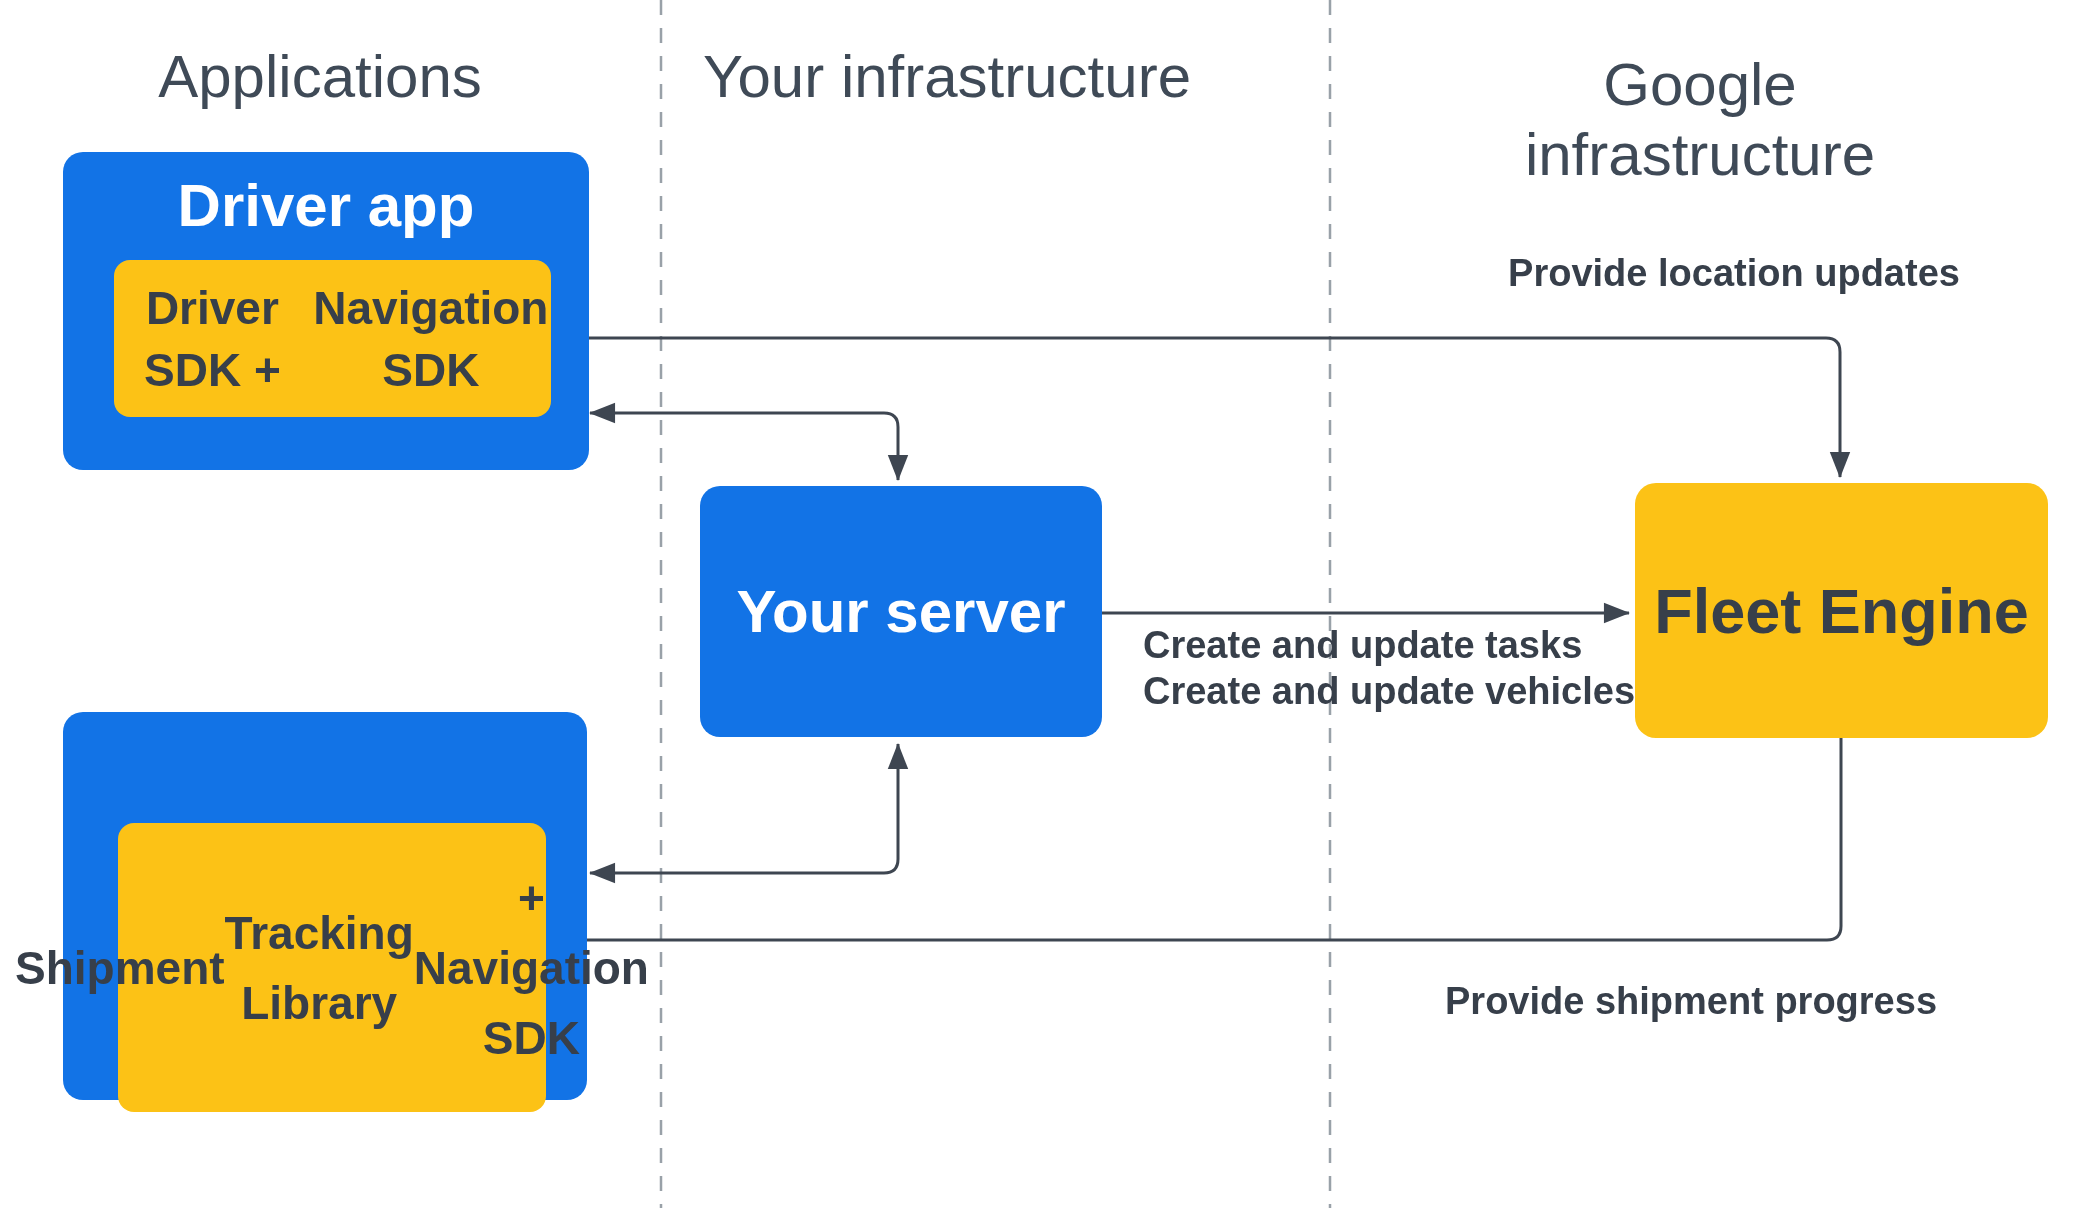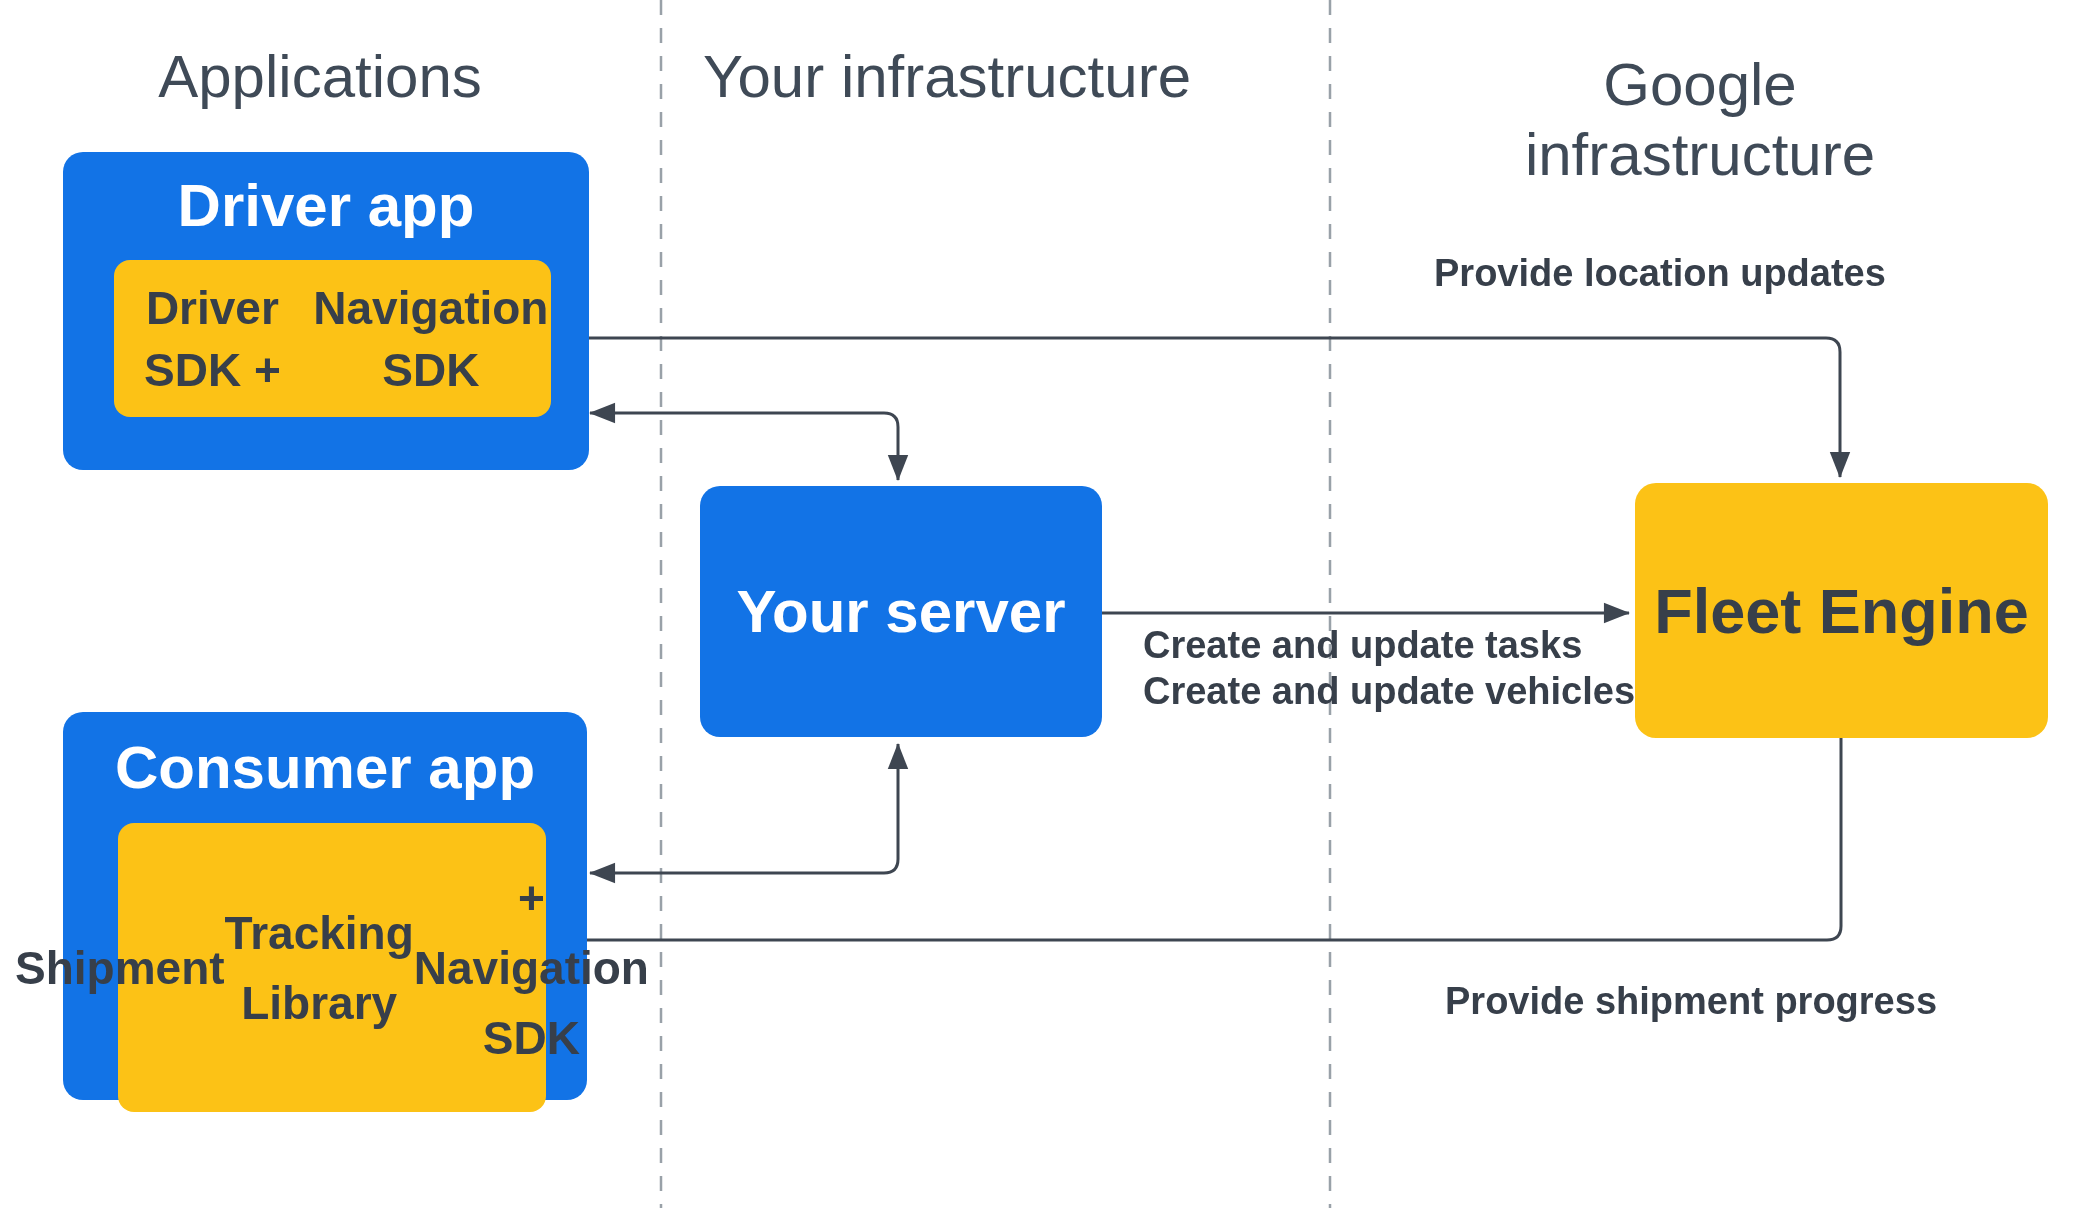--- a/index.html
+++ b/index.html
@@ -55,21 +55,21 @@
   .fleet-engine{
     left:1635px;top:483px;width:413px;height:255px;
     display:flex;align-items:center;justify-content:center;
     color:var(--c-dark_text);font-size:63px;font-weight:700;border-radius:21px;
   }
 
   .edge-label{
     position:absolute;color:var(--c-dark_text);
     font-size:38px;font-weight:700;line-height:46px;
   }
-  .lbl-location{left:1434px;top:250px;width:600px;text-align:left;}
+  .lbl-location{left:1434px;top:250px;width:600px;text-align:center;}
   .lbl-create{left:1143px;top:622px;width:580px;text-align:left;}
   .lbl-progress{left:1445px;top:978px;width:600px;text-align:left;}
   .edge-label span{display:block;}
 </style>
 </head>
 <body>
 
 <div class="canvas">
 
   <svg class="wires" viewBox="0 0 2089 1208">
@@ -124,21 +124,20 @@
 
   <div class="node blue-box your-server">
     <span>Your server</span>
   </div>
 
   <div class="node yellow-box fleet-engine">
     <span>Fleet Engine</span>
   </div>
 
   <div class="node blue-box consumer-app">
-    <span class="node-title">Consumer app</span>
     <div class="inner-box yellow-box lib-box">
       <span>Shipment</span>
       <span>Tracking Library</span>
       <span>+ Navigation SDK</span>
     </div>
   </div>
 
   <div class="edge-label lbl-location">Provide location updates</div>
 
   <div class="edge-label lbl-create">

